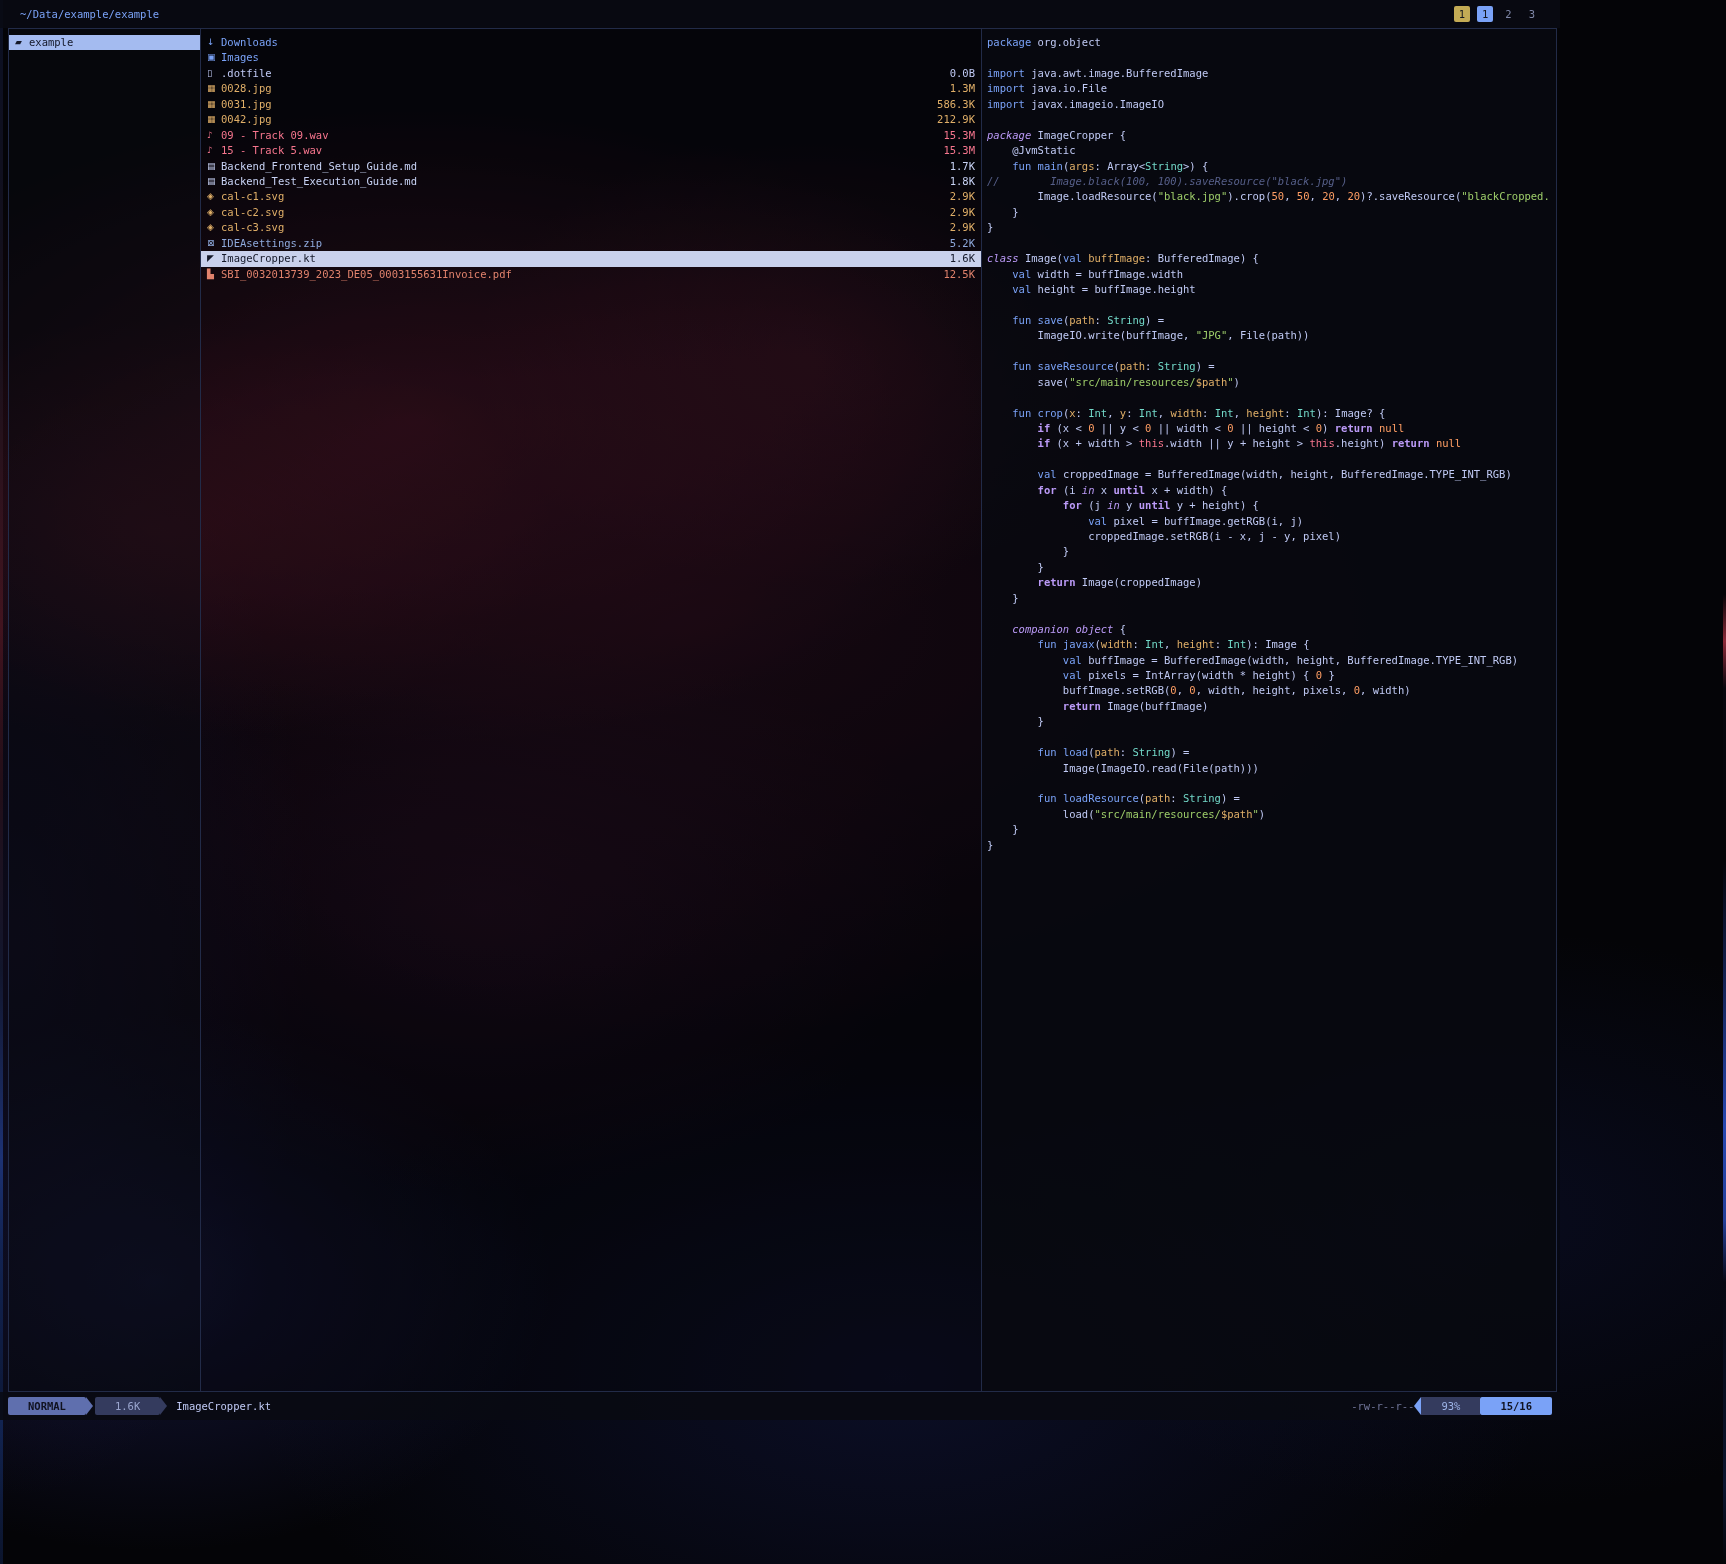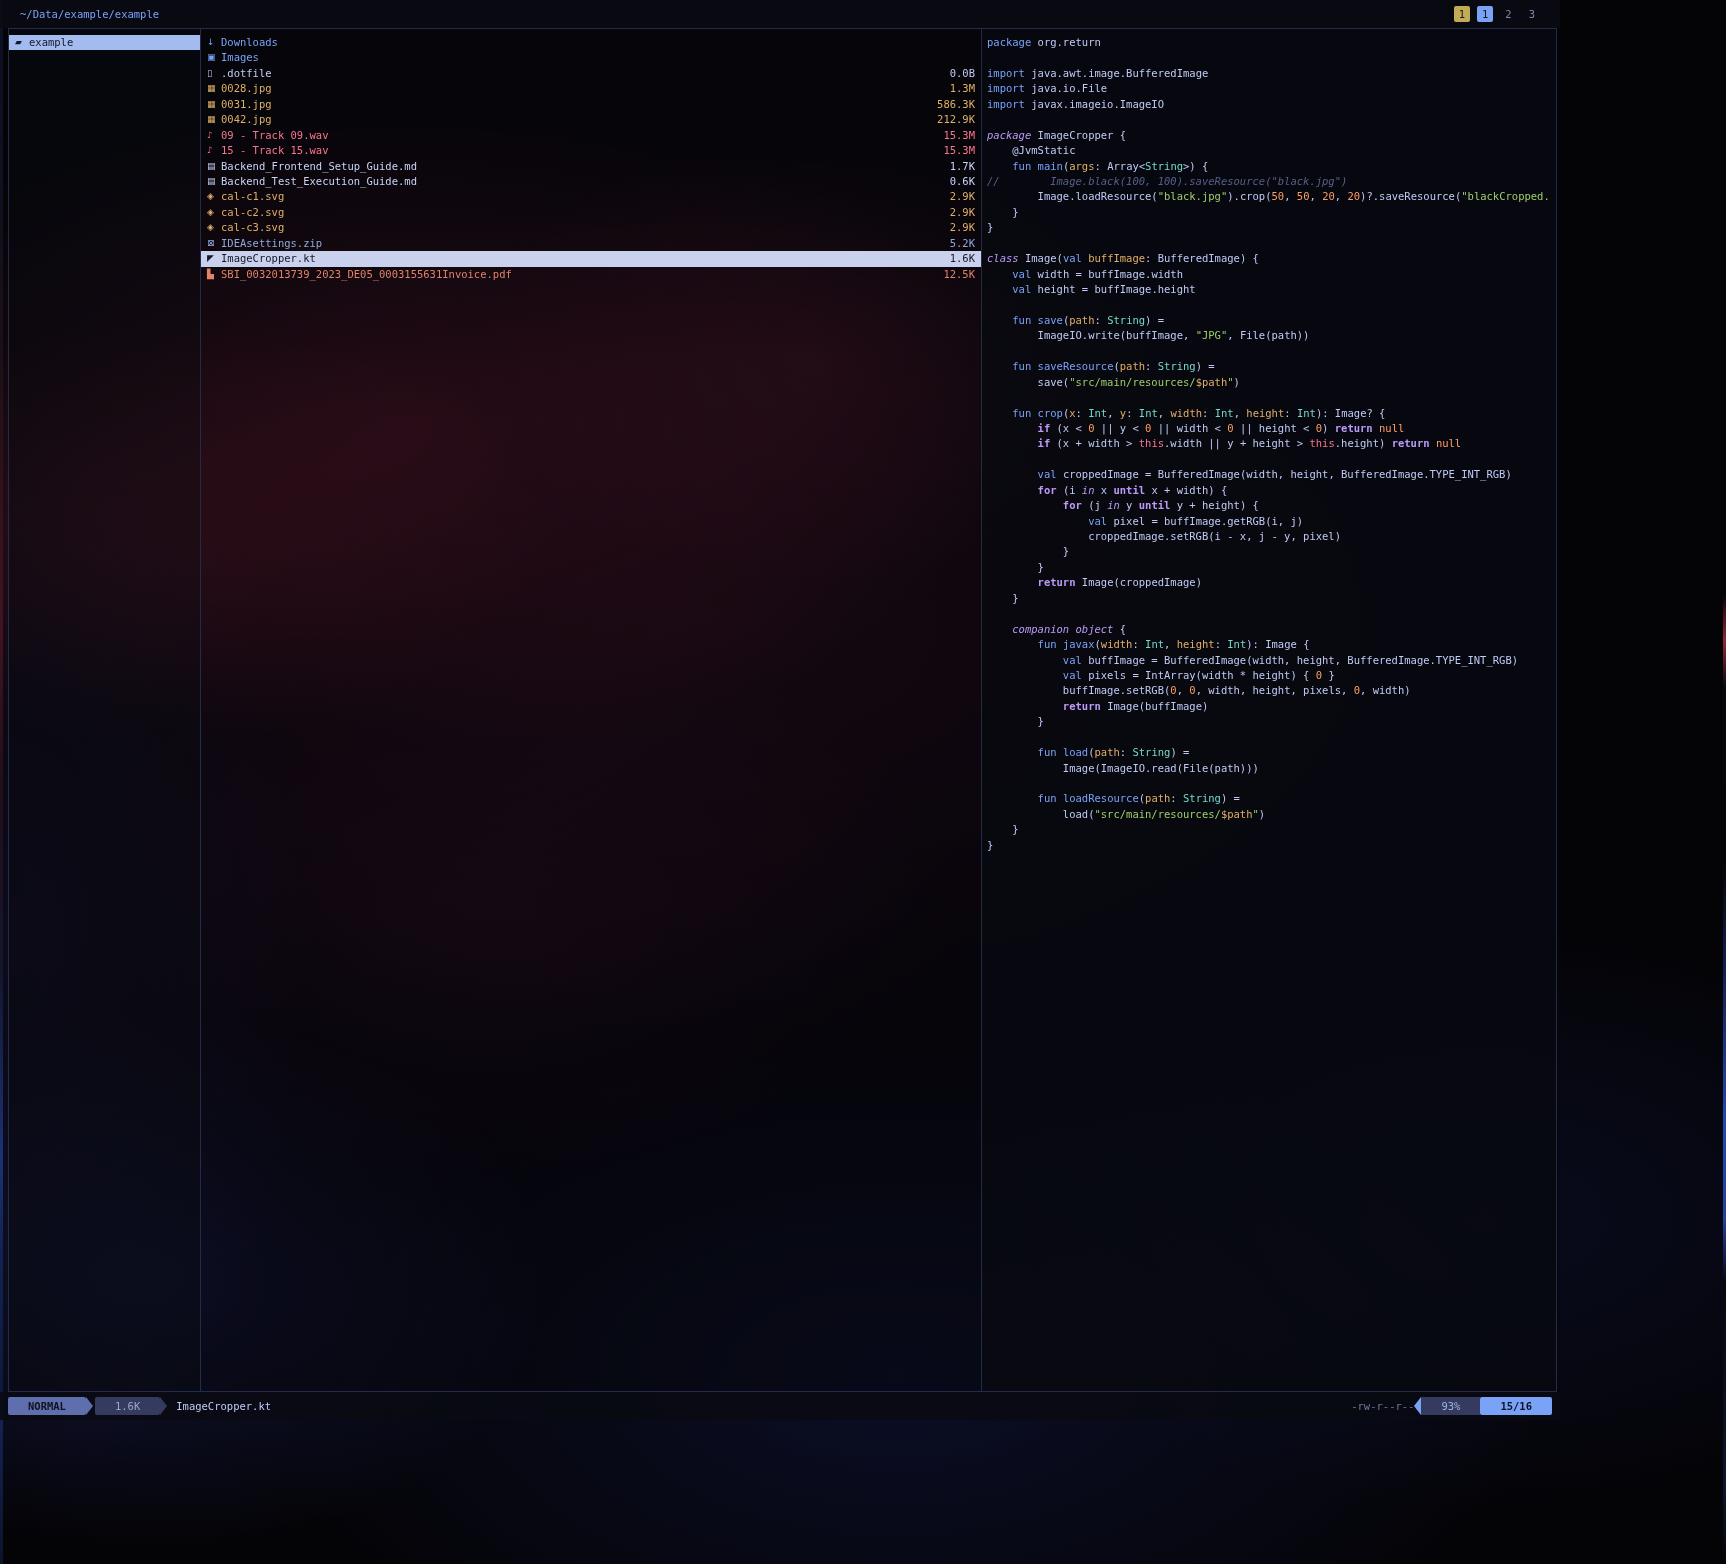--- a/index.html
+++ b/index.html
@@ -131,34 +131,34 @@
     </div>
     <div class="pane pane-files">
       <div>
           <div class="frow ft-dir"><span class="icon">↓</span><span class="fname">Downloads</span><span class="fsize"></span></div>
           <div class="frow ft-dir"><span class="icon">▣</span><span class="fname">Images</span><span class="fsize"></span></div>
           <div class="frow ft-plain"><span class="icon">▯</span><span class="fname">.dotfile</span><span class="fsize">0.0B</span></div>
           <div class="frow ft-img"><span class="icon">▦</span><span class="fname">0028.jpg</span><span class="fsize">1.3M</span></div>
           <div class="frow ft-img"><span class="icon">▦</span><span class="fname">0031.jpg</span><span class="fsize">586.3K</span></div>
           <div class="frow ft-img"><span class="icon">▦</span><span class="fname">0042.jpg</span><span class="fsize">212.9K</span></div>
           <div class="frow ft-audio"><span class="icon">♪</span><span class="fname">09 - Track 09.wav</span><span class="fsize">15.3M</span></div>
-          <div class="frow ft-audio"><span class="icon">♪</span><span class="fname">15 - Track 15.wav</span><span class="fsize">15.3M</span></div>
+          <div class="frow ft-audio"><span class="icon">♪</span><span class="fname">15 - Track 5.wav</span><span class="fsize">15.3M</span></div>
           <div class="frow ft-doc"><span class="icon">▤</span><span class="fname">Backend_Frontend_Setup_Guide.md</span><span class="fsize">1.7K</span></div>
-          <div class="frow ft-doc"><span class="icon">▤</span><span class="fname">Backend_Test_Execution_Guide.md</span><span class="fsize">0.6K</span></div>
+          <div class="frow ft-doc"><span class="icon">▤</span><span class="fname">Backend_Test_Execution_Guide.md</span><span class="fsize">1.8K</span></div>
           <div class="frow ft-svg"><span class="icon">◈</span><span class="fname">cal-c1.svg</span><span class="fsize">2.9K</span></div>
           <div class="frow ft-svg"><span class="icon">◈</span><span class="fname">cal-c2.svg</span><span class="fsize">2.9K</span></div>
           <div class="frow ft-svg"><span class="icon">◈</span><span class="fname">cal-c3.svg</span><span class="fsize">2.9K</span></div>
           <div class="frow ft-zip"><span class="icon">⊠</span><span class="fname">IDEAsettings.zip</span><span class="fsize">5.2K</span></div>
           <div class="frow ft-kt sel-file"><span class="icon">◤</span><span class="fname">ImageCropper.kt</span><span class="fsize">1.6K</span></div>
           <div class="frow ft-pdf"><span class="icon">▙</span><span class="fname">SBI_0032013739_2023_DE05_0003155631Invoice.pdf</span><span class="fsize">12.5K</span></div>
         </div>
     </div>
     <div class="pane pane-preview">
       <div>
-          <div class="cl"><span class="tk-b">package </span><span class="tk-t">org.return</span></div>
+          <div class="cl"><span class="tk-b">package </span><span class="tk-t">org.object</span></div>
           <div class="cl">&nbsp;</div>
           <div class="cl"><span class="tk-b">import </span><span class="tk-t">java.awt.image.BufferedImage</span></div>
           <div class="cl"><span class="tk-b">import </span><span class="tk-t">java.io.File</span></div>
           <div class="cl"><span class="tk-b">import </span><span class="tk-t">javax.imageio.ImageIO</span></div>
           <div class="cl">&nbsp;</div>
           <div class="cl"><span class="tk-ki">package </span><span class="tk-t">ImageCropper {</span></div>
           <div class="cl"><span class="tk-t">    @JvmStatic</span></div>
           <div class="cl"><span class="tk-t">    </span><span class="tk-b">fun </span><span class="tk-f">main</span><span class="tk-t">(</span><span class="tk-p">args</span><span class="tk-t">: </span><span class="tk-t">Array&lt;</span><span class="tk-y">String</span><span class="tk-t">&gt;) {</span></div>
           <div class="cl"><span class="tk-c">//        Image.black(100, 100).saveResource("black.jpg")</span></div>
           <div class="cl"><span class="tk-t">        Image.loadResource(</span><span class="tk-s">"black.jpg"</span><span class="tk-t">).crop(</span><span class="tk-n">50</span><span class="tk-t">, </span><span class="tk-n">50</span><span class="tk-t">, </span><span class="tk-n">20</span><span class="tk-t">, </span><span class="tk-n">20</span><span class="tk-t">)?.saveResource(</span><span class="tk-s">"blackCropped.</span></div>

